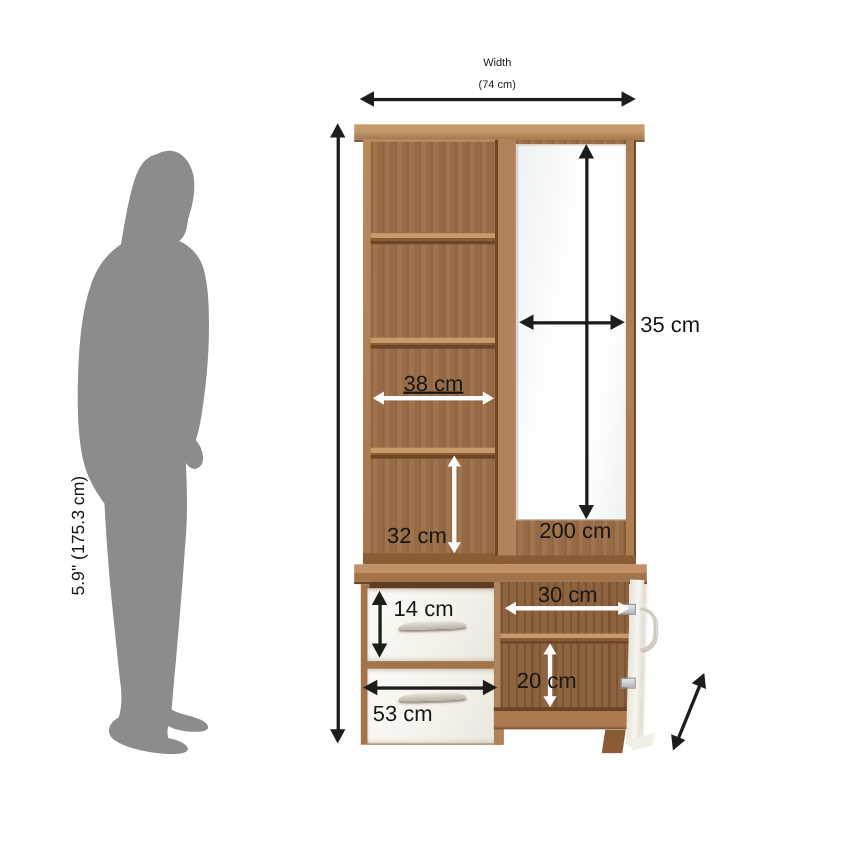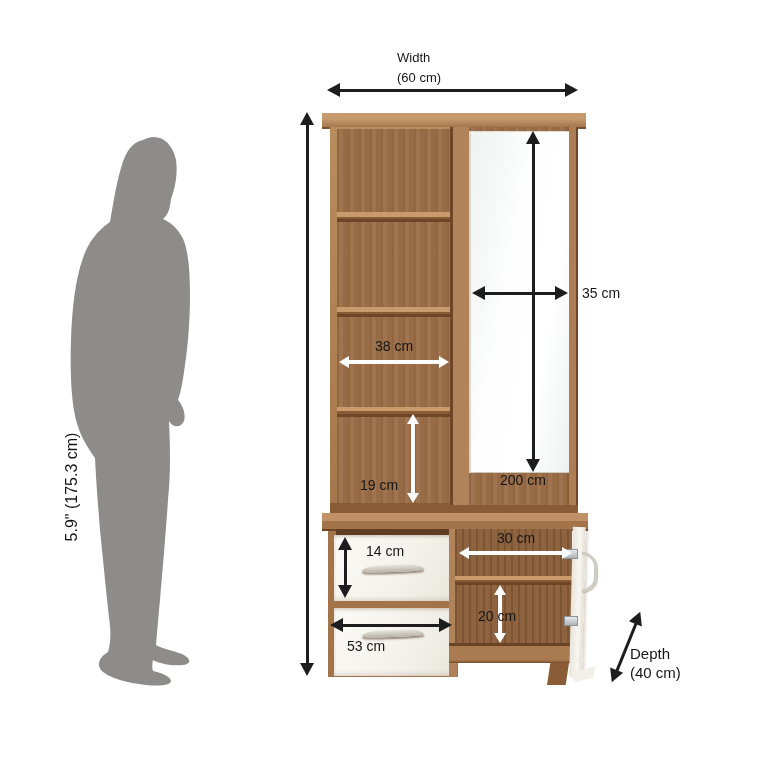--- a/index.html
+++ b/index.html
@@ -25,22 +25,22 @@
   .hd{position:absolute;width:0;height:0;}
   .b-l{border:7px solid transparent;border-left:0;border-right:13px solid #1d1d1d;}
   .b-r{border:7px solid transparent;border-right:0;border-left:13px solid #1d1d1d;}
   .b-u{border:7px solid transparent;border-top:0;border-bottom:13px solid #1d1d1d;}
   .b-d{border:7px solid transparent;border-bottom:0;border-top:13px solid #1d1d1d;}
   .w-l{border:6px solid transparent;border-left:0;border-right:10px solid #fff;}
   .w-r{border:6px solid transparent;border-right:0;border-left:10px solid #fff;}
   .w-u{border:6px solid transparent;border-top:0;border-bottom:10px solid #fff;}
   .w-d{border:6px solid transparent;border-bottom:0;border-top:10px solid #fff;}
   
-  .lbl{position:absolute;white-space:nowrap;font-size:14px;color:#161616;}
-  .lbl2{position:absolute;font-size:13px;line-height:20px;color:#161616;}
+  .lbl{position:absolute;white-space:nowrap;font-size:20px;color:#161616;}
+  .lbl2{position:absolute;font-size:10px;line-height:20px;text-align:center;color:#161616;}
   .ctr{text-align:center;}
 </style>
 </head>
 <body>
 
 <div id="stage">
 
   <svg class="abs" style="left:0;top:0;" width="767" height="767" viewBox="0 0 767 767">
     <path fill="#8e8b8b" d="M143 140 C158 132 172 141 176 160 C178 174 175 188 171 199
       C170 207 169 214 163 219 C172 223 181 231 185 244 C189 258 190 275 190 295
@@ -153,29 +153,25 @@
   </div>
 
   <div class="abs" style="left:588px;top:640px;width:76px;height:14px;transform:rotate(-68deg);">
     <span class="hd b-l" style="left:0;top:0;"></span>
       <span class="hd b-r" style="right:0;top:0;"></span>
     <span class="sh-b" style="left:10px;right:10px;top:6px;height:3px;"></span>
   </div>
 
   <div class="lbl2" style="left:397px;top:48px;width:110px;">
     <div>Width</div>
-    <div>(60 cm)</div>
-  </div>
-  <div class="lbl2" style="left:630px;top:644px;width:70px;text-align:left;font-size:15px;line-height:19px;">
-    <div>Depth</div>
-    <div>(40 cm)</div>
+    <div>(74 cm)</div>
   </div>
 
   <div class="lbl" style="left:582px;top:285px;">35 cm</div>
   <div class="lbl ctr" style="left:473px;top:472px;width:100px;">200 cm</div>
-  <div class="lbl ctr" style="left:354px;top:338px;width:80px;">38 cm</div>
-  <div class="lbl ctr" style="left:339px;top:477px;width:80px;">19 cm</div>
+  <div class="lbl ctr" style="left:354px;top:338px;width:80px;text-decoration:underline;">38 cm</div>
+  <div class="lbl ctr" style="left:339px;top:477px;width:80px;">32 cm</div>
   <div class="lbl ctr" style="left:345px;top:543px;width:80px;text-align:center;">14 cm</div>
   <div class="lbl ctr" style="left:326px;top:638px;width:80px;">53 cm</div>
   <div class="lbl ctr" style="left:476px;top:530px;width:80px;">30 cm</div>
   <div class="lbl ctr" style="left:457px;top:608px;width:80px;">20 cm</div>
 
 </div>
 
 </body></html>

